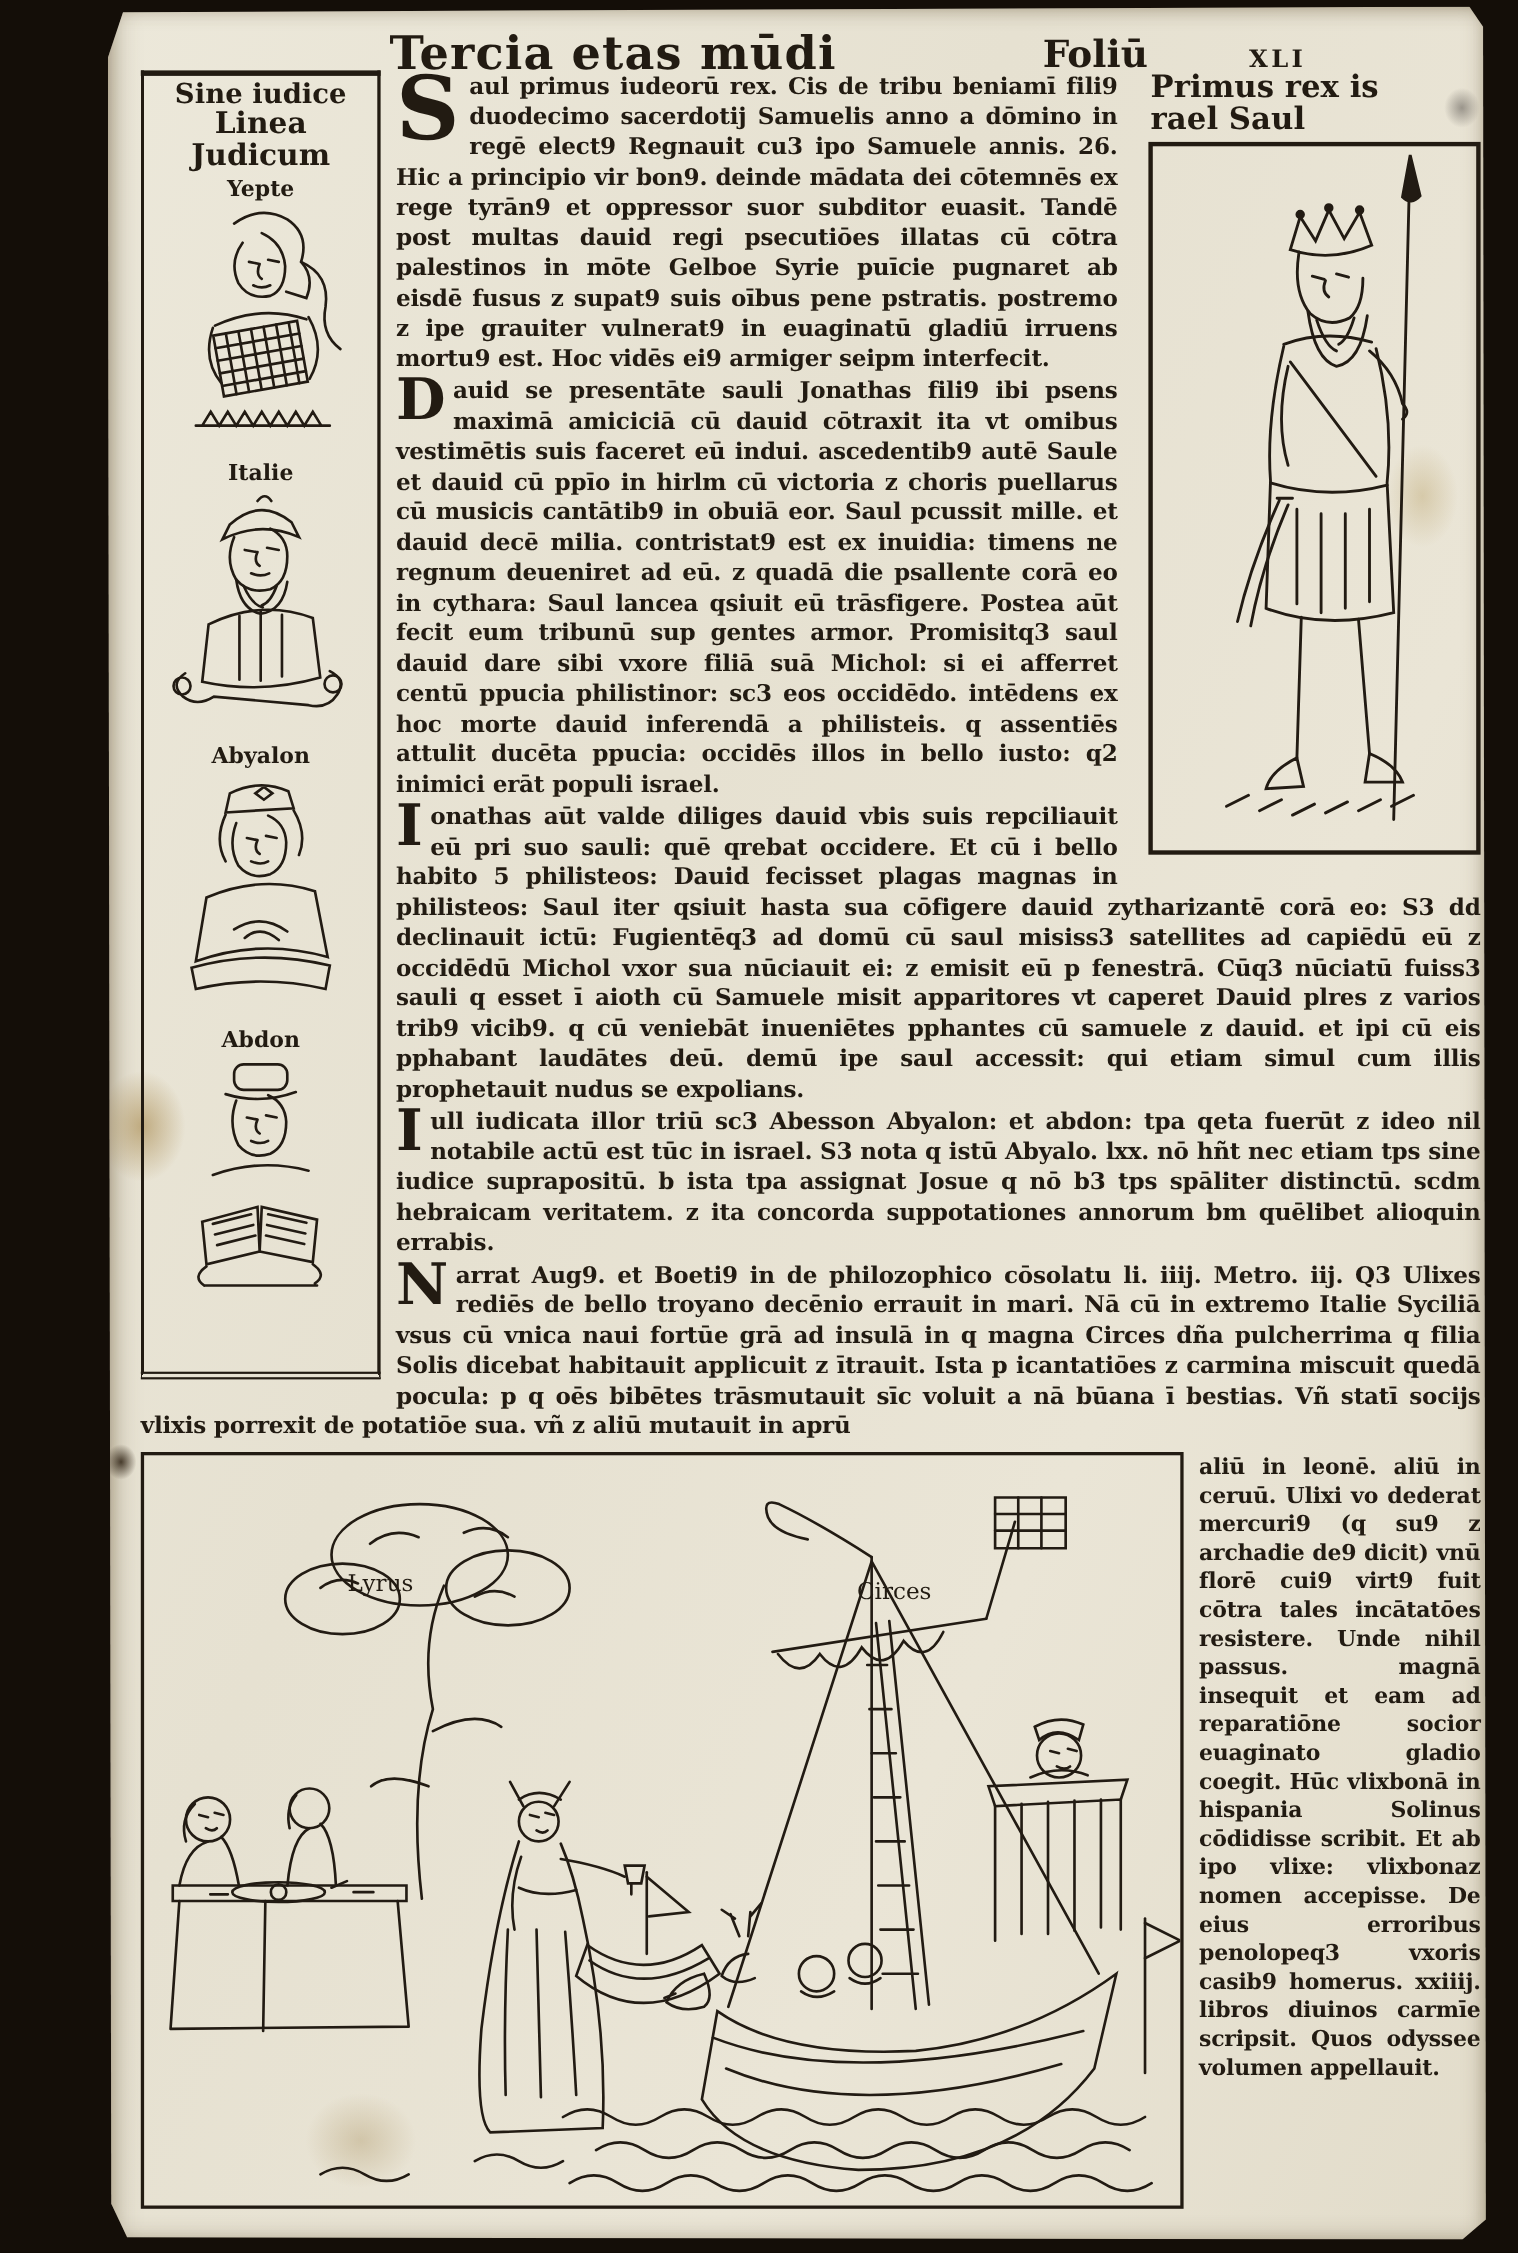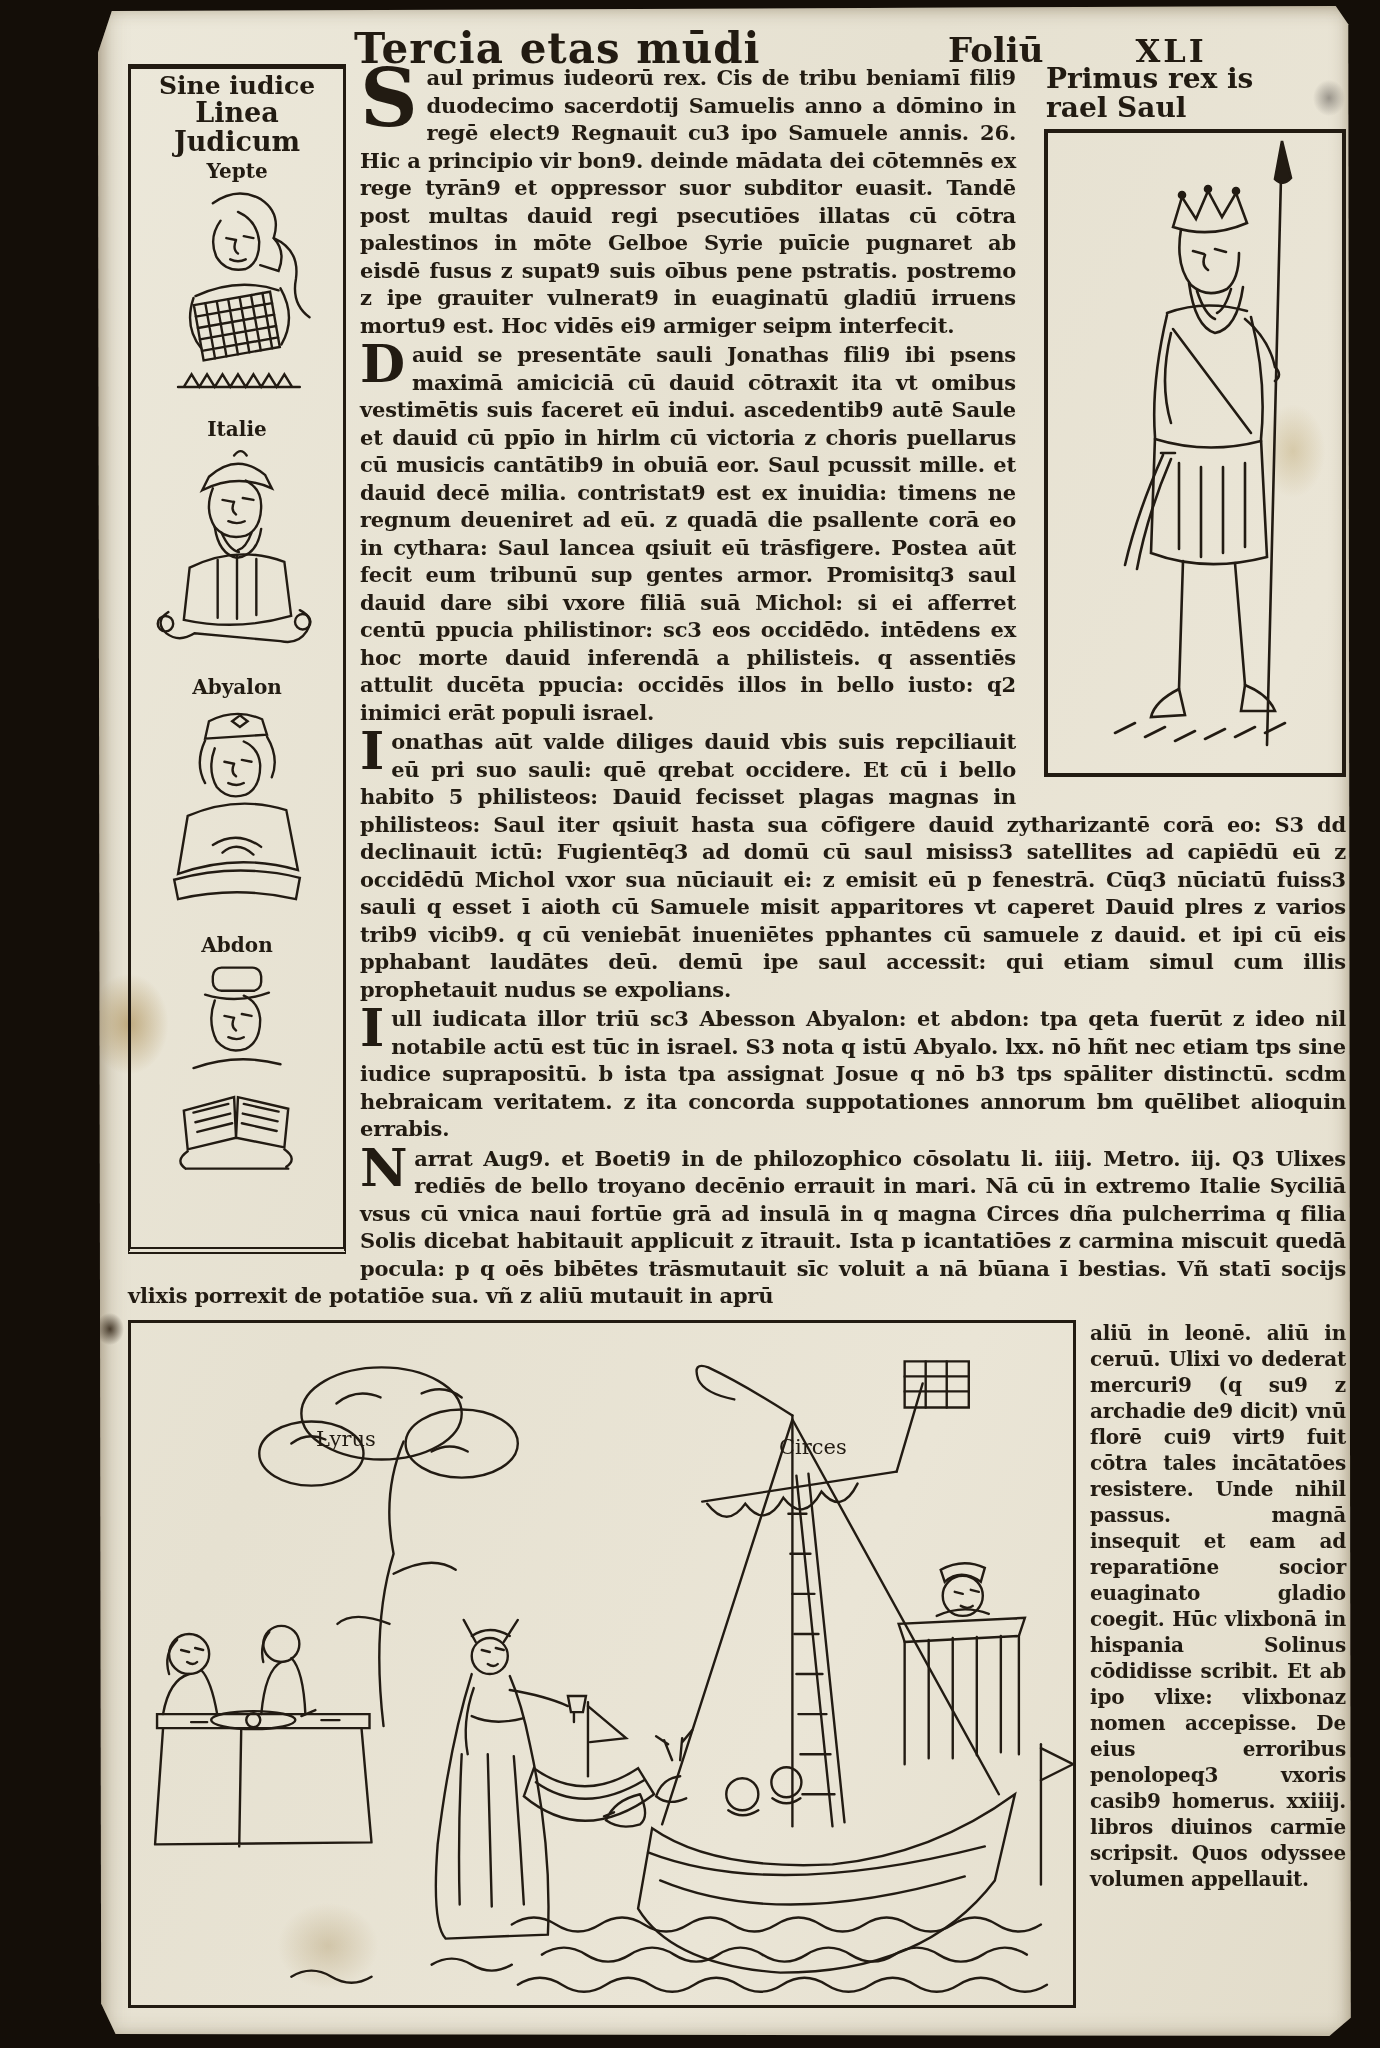--- a/index.html
+++ b/index.html
@@ -15,21 +15,21 @@
          color:#221b12;}
   .stain{position:absolute;pointer-events:none;}
   .s1{left:-24px;top:948px;width:110px;height:140px;background:radial-gradient(closest-side,rgba(158,124,58,.55),rgba(158,124,58,0) 72%);}
   .s2{left:-8px;top:1300px;width:40px;height:46px;background:radial-gradient(closest-side,rgba(46,33,18,.85),rgba(46,33,18,0) 70%);}
   .s3{left:1208px;top:66px;width:46px;height:52px;background:radial-gradient(closest-side,rgba(90,85,80,.55),rgba(90,85,80,0) 70%);}
   .s4{left:1150px;top:380px;width:90px;height:130px;background:radial-gradient(closest-side,rgba(170,140,70,.3),rgba(170,140,70,0) 72%);}
   .s5{left:160px;top:1880px;width:140px;height:120px;background:radial-gradient(closest-side,rgba(150,120,60,.28),rgba(150,120,60,0) 72%);}
 
   .title{position:absolute;left:256px;top:18px;font-size:42px;font-weight:700;letter-spacing:1px;}
   .folio{position:absolute;left:850px;top:24px;font-size:34px;font-weight:700;}
-  .folio .num{display:inline-block;margin-left:92px;font-size:32px;font-weight:700;letter-spacing:3px;}
+  .folio .num{display:inline-block;margin-left:92px;font-size:22px;font-weight:700;letter-spacing:3px;}
 
   .flow{position:absolute;left:30px;top:58px;width:1218px;}
 
   
   .judges{float:left;width:218px;height:1190px;margin:0 14px 6px 0;
           border:3px solid #221b12;border-top-width:5px;border-bottom:7px double #221b12;
           box-sizing:border-box;padding:4px 4px 0 4px;text-align:center;}
   .jhead1{font-size:25px;font-weight:700;line-height:1.05;}
   .jhead2{font-size:27px;font-weight:700;line-height:1.05;text-align:center;}
   .jlabel{font-size:20px;font-weight:700;line-height:1.1;margin-top:4px;}

